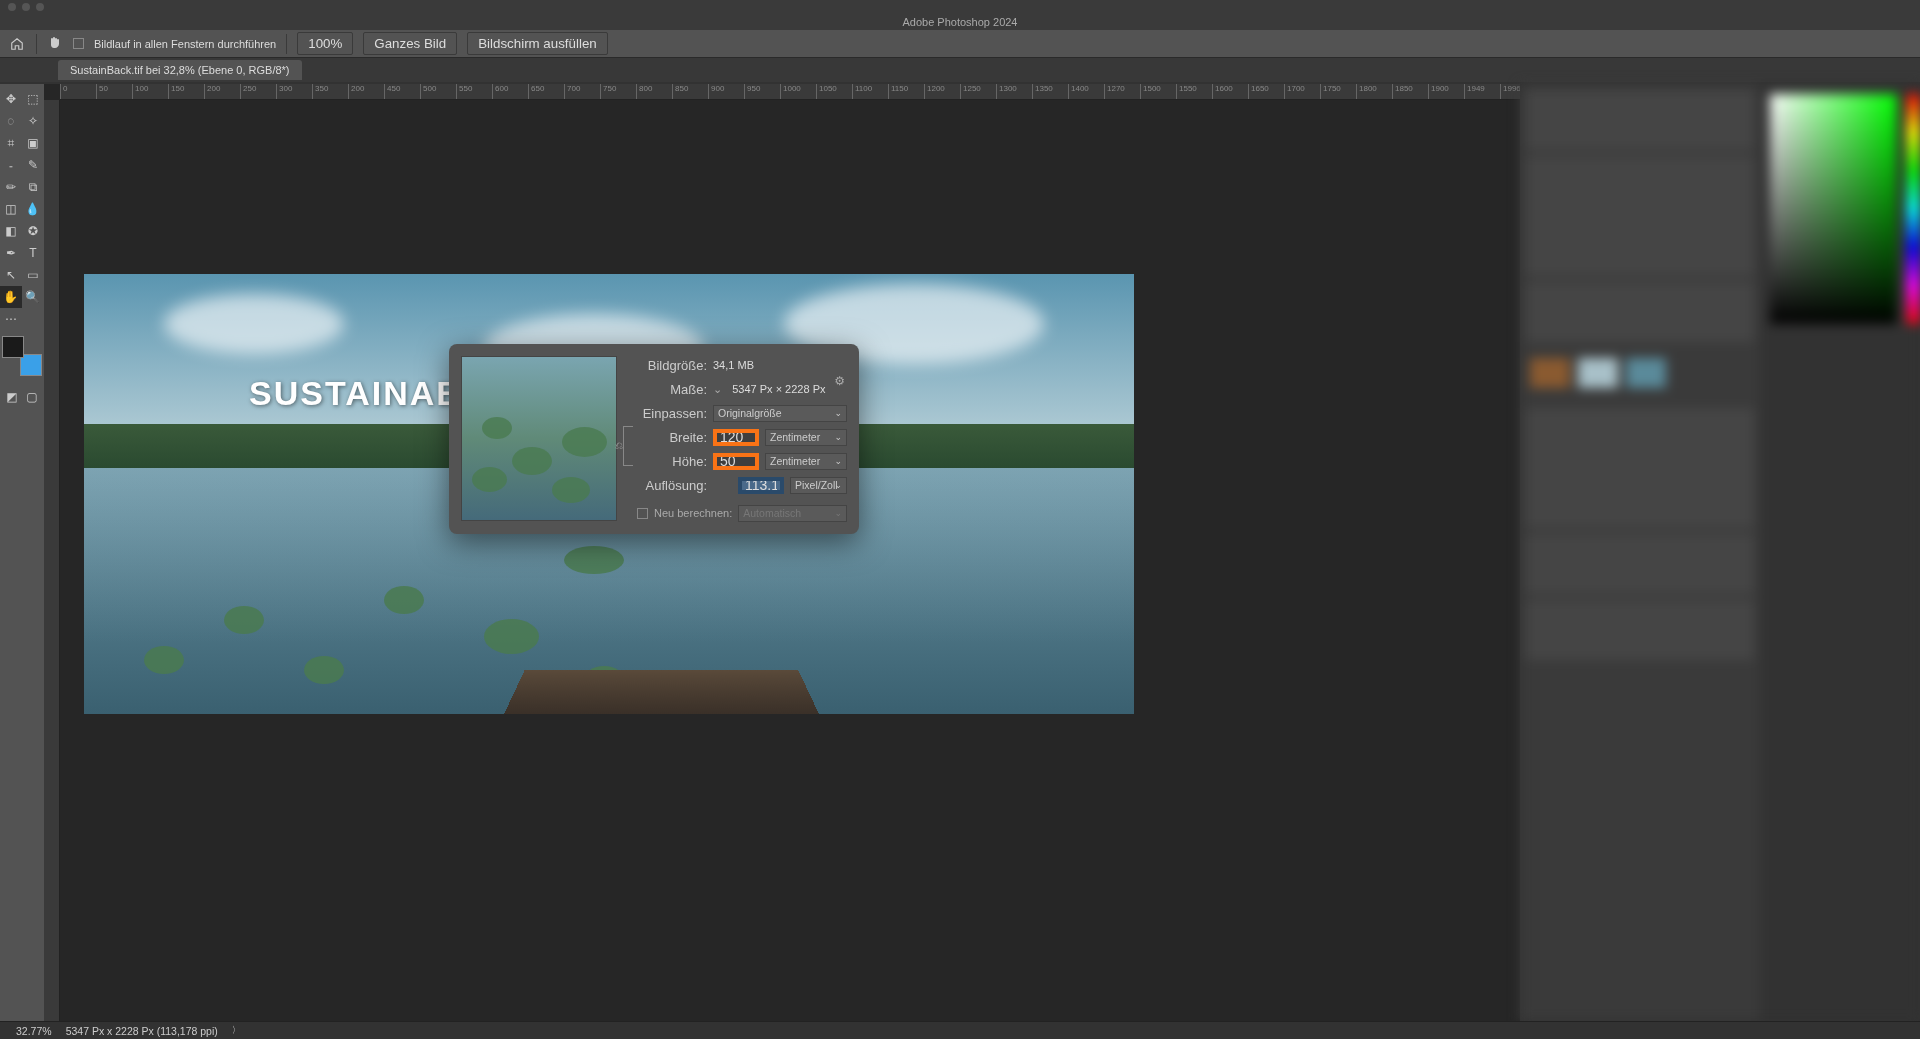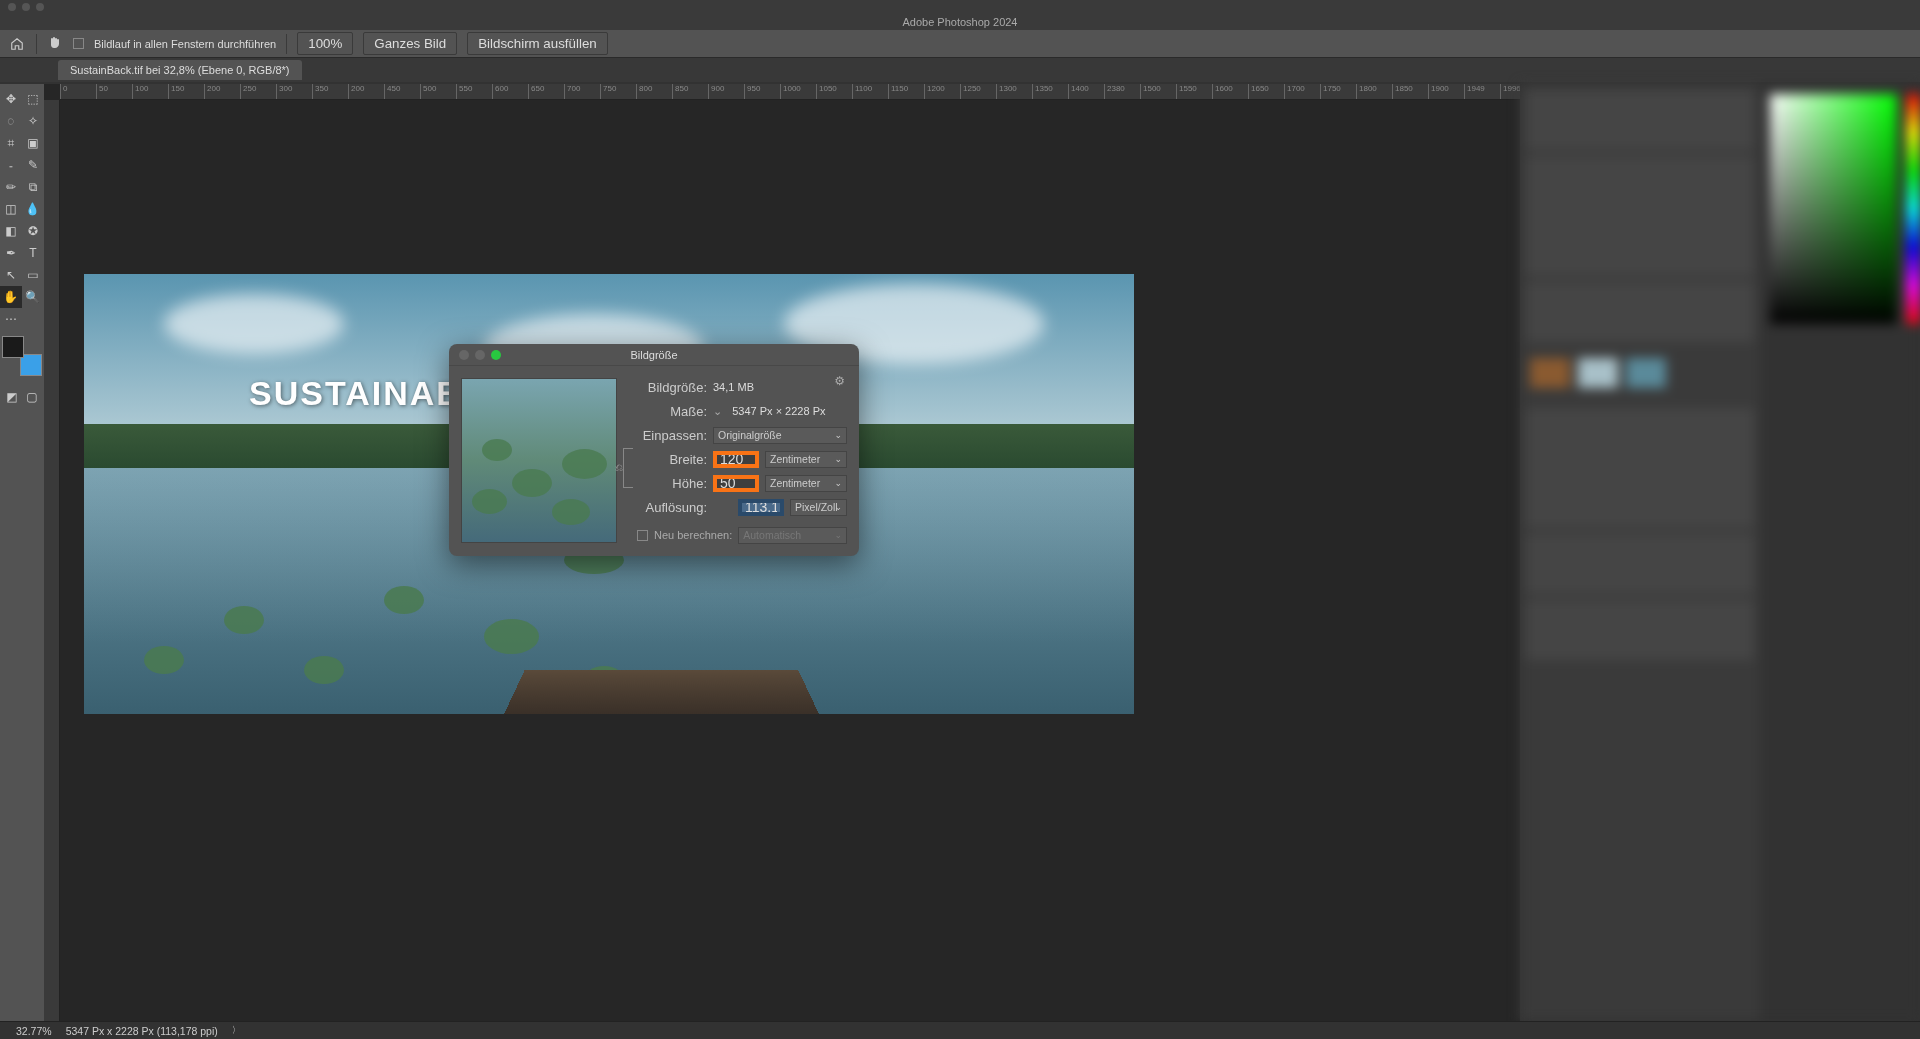--- a/index.html
+++ b/index.html
@@ -209,21 +209,21 @@
         <span>950</span>
         <span>1000</span>
         <span>1050</span>
         <span>1100</span>
         <span>1150</span>
         <span>1200</span>
         <span>1250</span>
         <span>1300</span>
         <span>1350</span>
         <span>1400</span>
-        <span>2380</span>
+        <span>1270</span>
         <span>1500</span>
         <span>1550</span>
         <span>1600</span>
         <span>1650</span>
         <span>1700</span>
         <span>1750</span>
         <span>1800</span>
         <span>1850</span>
         <span>1900</span>
         <span>1949</span>
@@ -261,28 +261,20 @@
       <div class="panel-block"></div>
     </div>
     <div class="rp-col2" style="display:flex;">
       <div class="color-picker"></div>
       <div class="hue-bar"></div>
     </div>
   </div>
 </div>
 
 <div class="dialog">
-  <div class="dialog-titlebar">
-    <div class="dialog-dots">
-      <div class="dlg-dot r"></div>
-      <div class="dlg-dot y"></div>
-      <div class="dlg-dot g"></div>
-    </div>
-    <div class="dialog-title">Bildgröße</div>
-  </div>
   <div class="dlg-gear">⚙</div>
   <div class="dialog-body">
     <div class="dlg-preview">
       <div class="pl" style="top:60px;left:20px;width:30px;height:22px;"></div>
       <div class="pl" style="top:90px;left:50px;width:40px;height:28px;"></div>
       <div class="pl" style="top:110px;left:10px;width:35px;height:25px;"></div>
       <div class="pl" style="top:70px;left:100px;width:45px;height:30px;"></div>
       <div class="pl" style="top:120px;left:90px;width:38px;height:26px;"></div>
     </div>
     <div class="dlg-fields" style="position:relative;">

